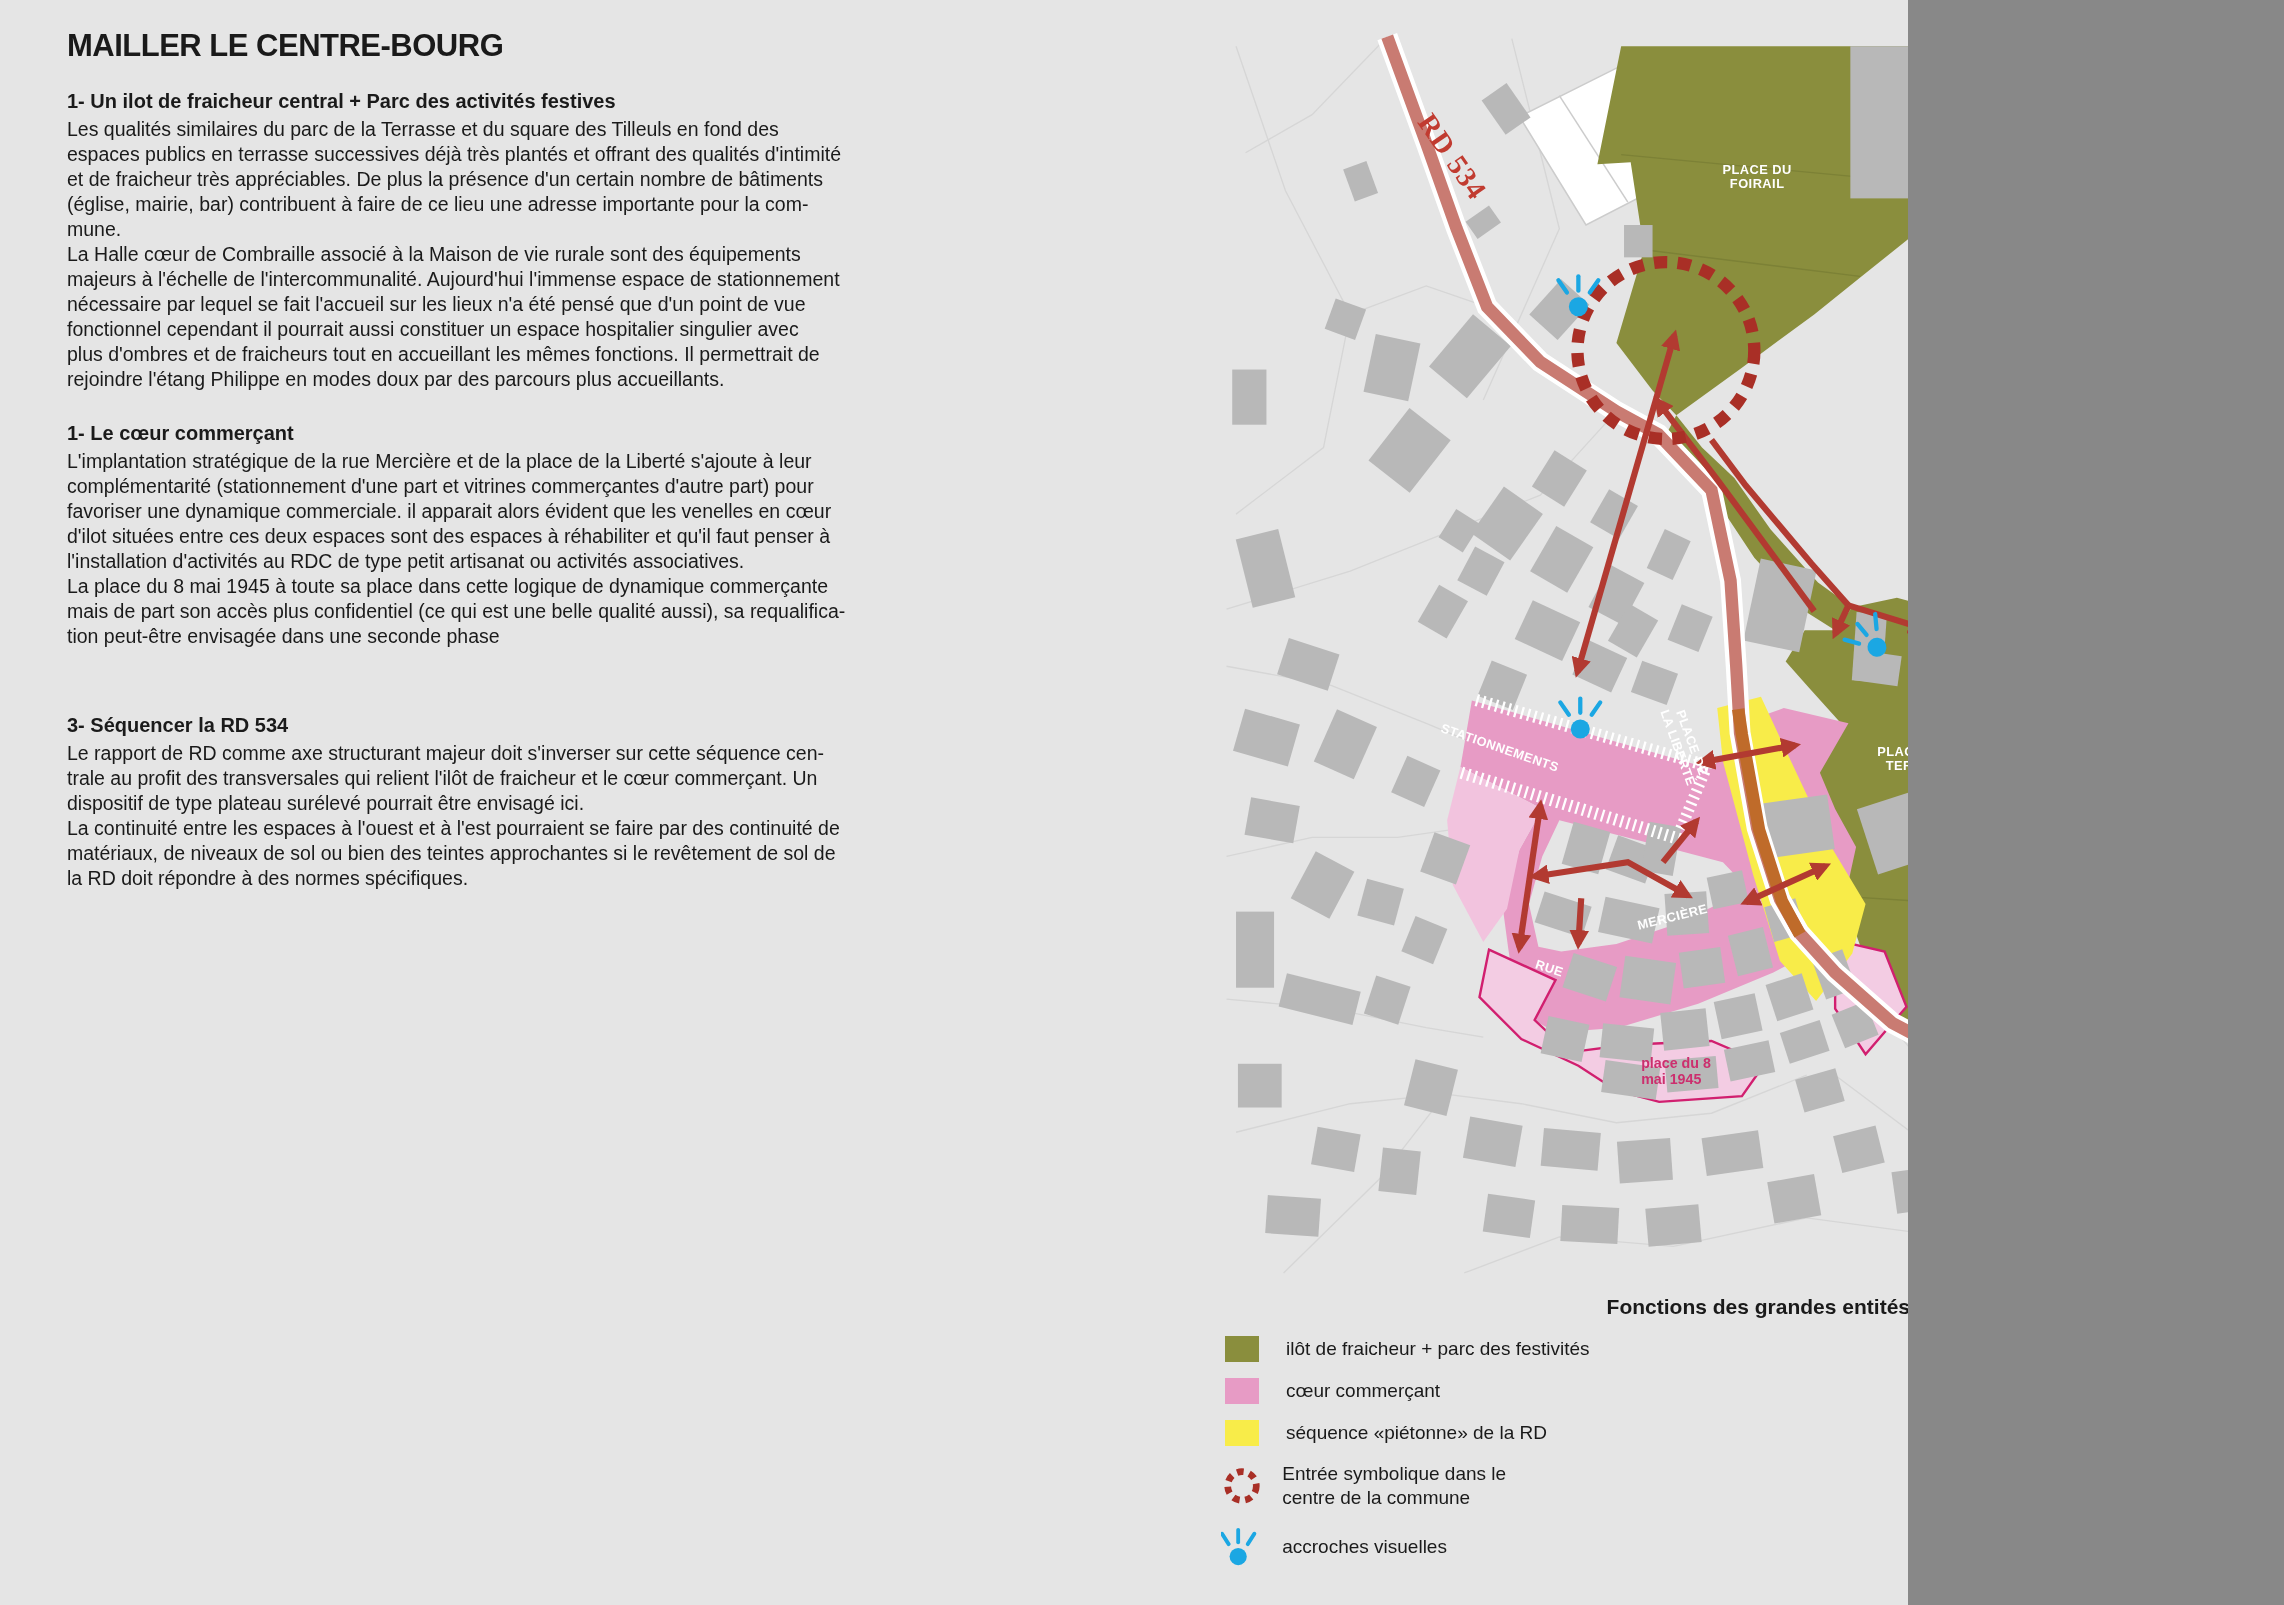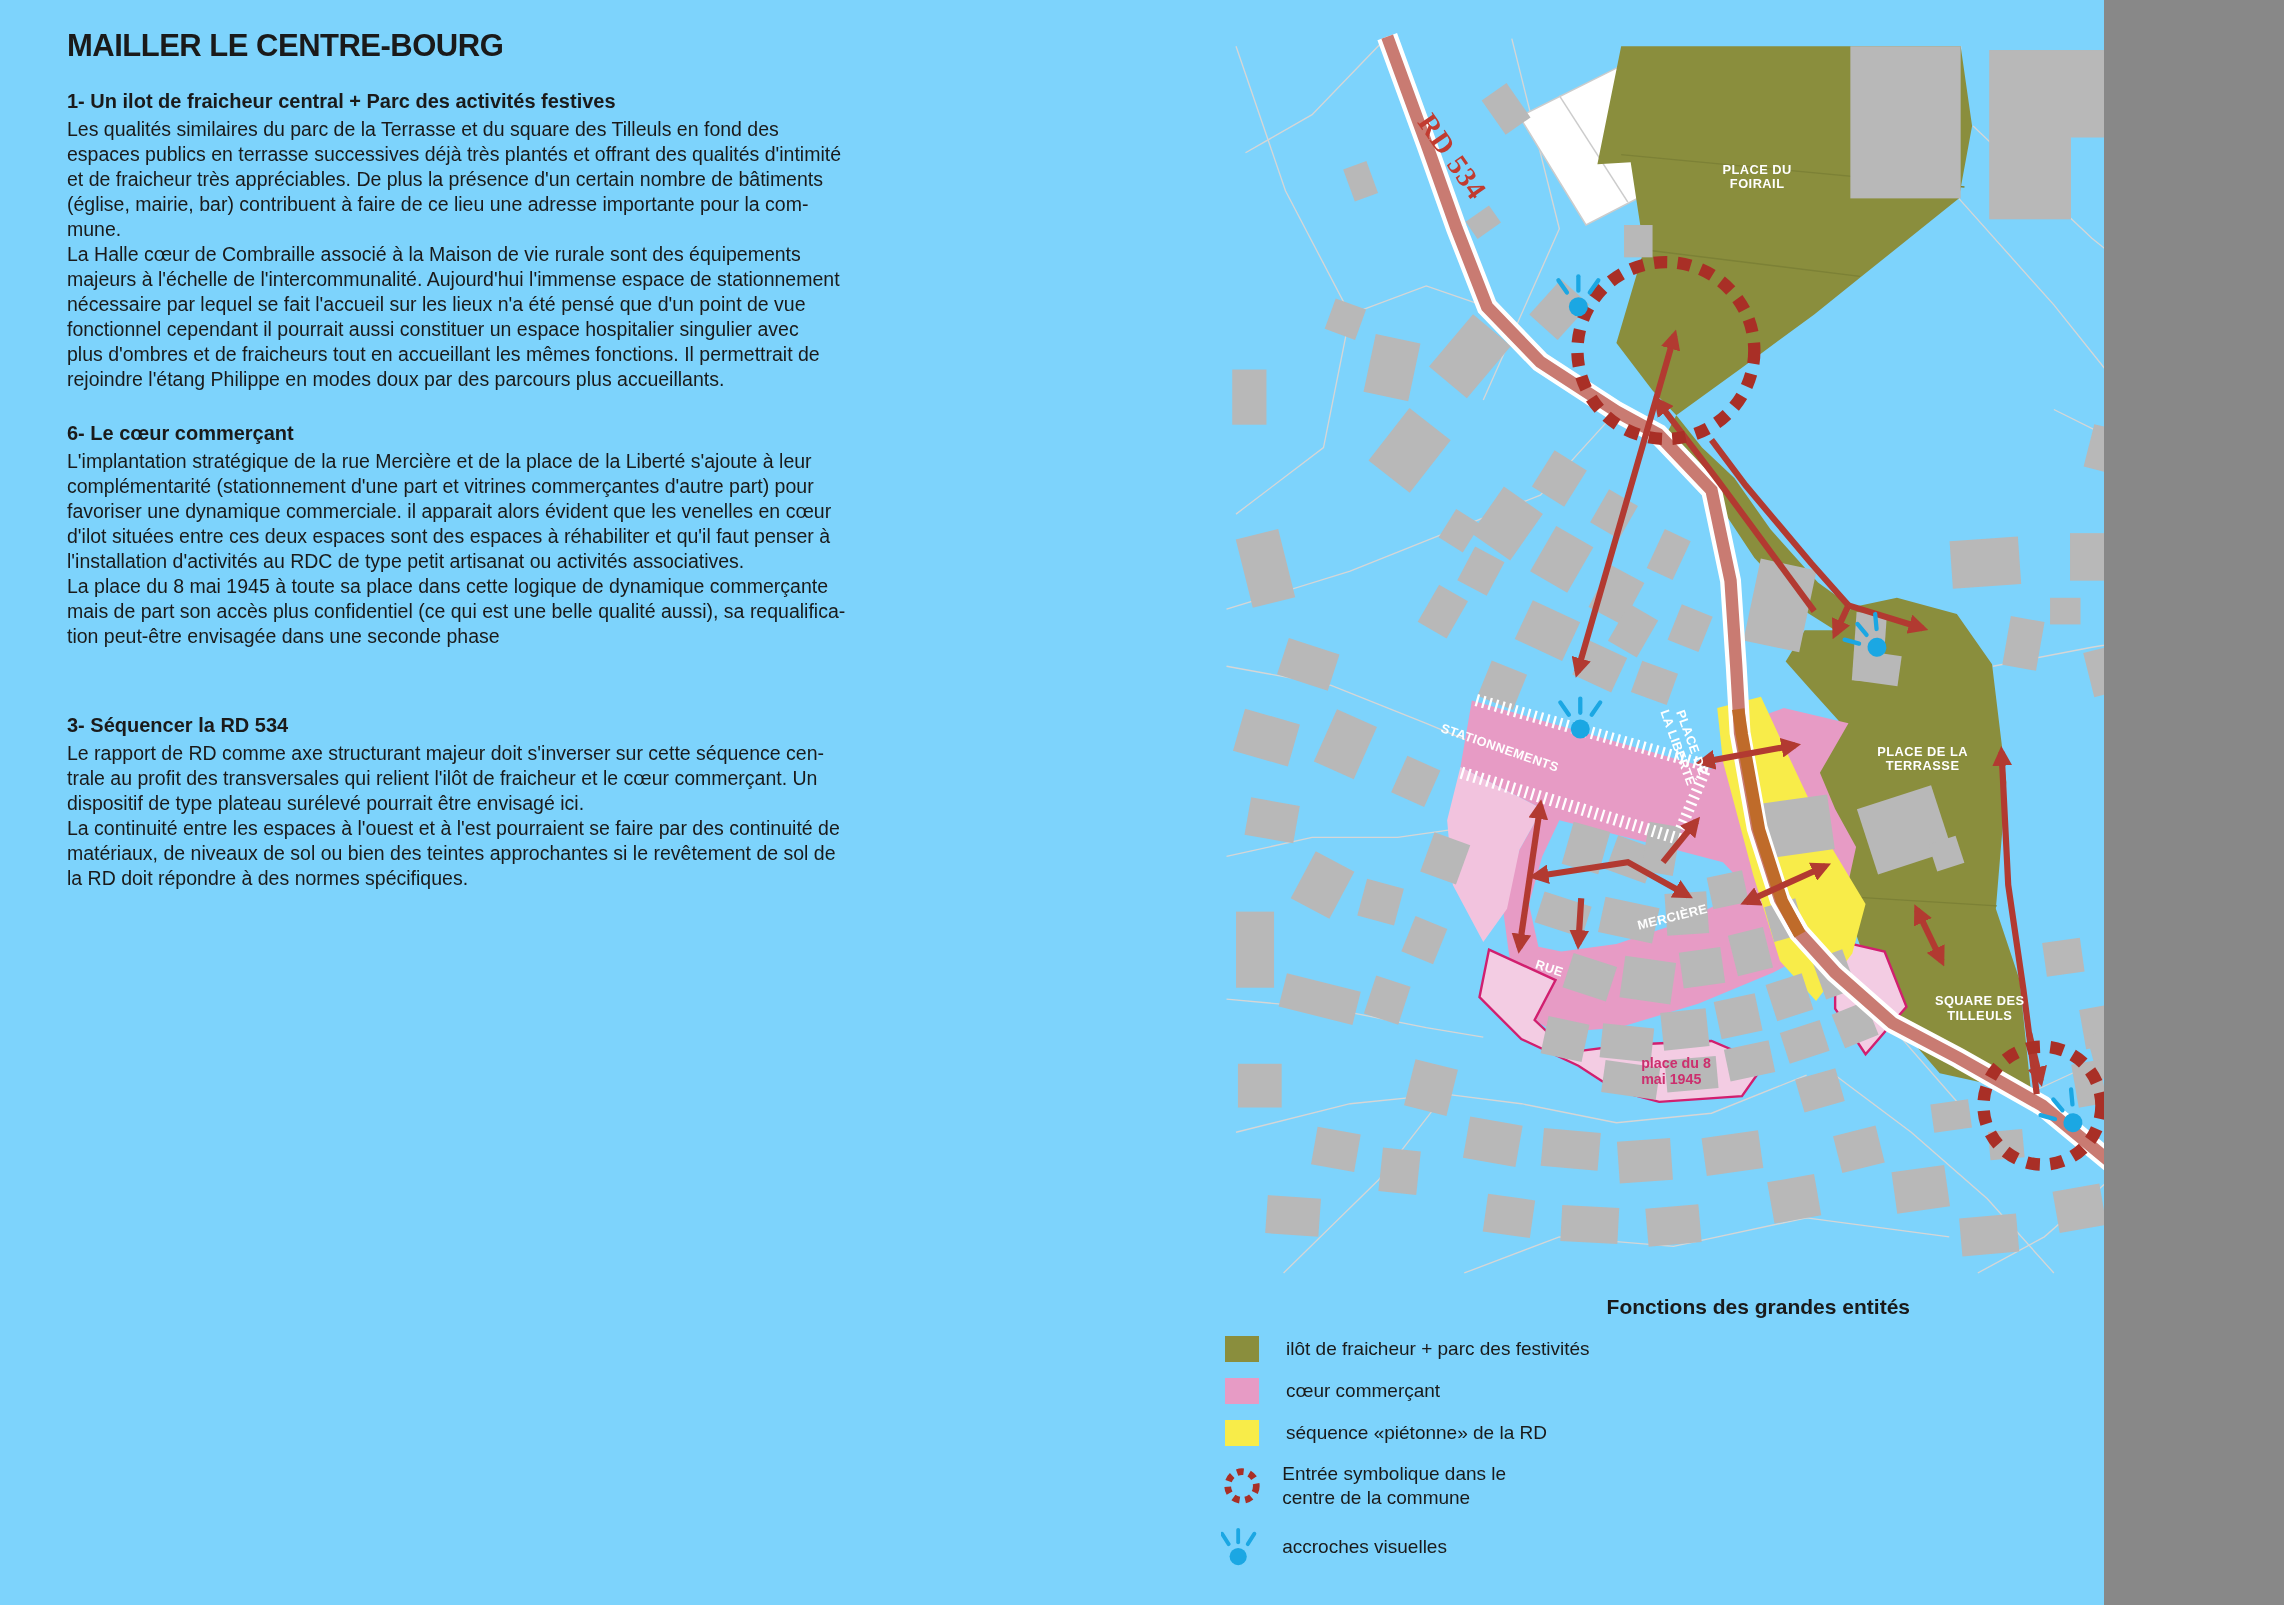--- a/index.html
+++ b/index.html
@@ -1,16 +1,16 @@
 <!DOCTYPE html>
 <html style="font-size:15px"><head>
 <meta charset="utf-8">
 <style>
   html,body{margin:0;padding:0;background:#888;}
-  .page{position:relative;width:2104px;height:1605px;background:#7dd3fc;overflow:hidden;
+  .page{position:relative;width:1908px;height:1605px;background:#e5e5e5;overflow:hidden;
         font-family:"Liberation Sans",sans-serif;color:#1a1a1a;}
   
   .text-col{position:absolute;left:67px;top:27px;width:927px;}
   .text-col h1{font-size:31px;line-height:38px;margin:0 0 23px 0;letter-spacing:-0.5px;font-weight:bold;}
   .text-col p{white-space:pre-line;font-size:19.5px;line-height:25px;margin:0;}
   .sec h2{font-size:20px;line-height:27px;margin:0 0 1.9px 0;font-weight:bold;}
   .sec1 h2{}
   .sec2 h2{margin-top:28.5px;}
   .sec3 h2{margin-top:63px;}
   
@@ -46,21 +46,21 @@
 (église, mairie, bar) contribuent à faire de ce lieu une adresse importante pour la com-
 mune.
 La Halle cœur de Combraille associé à la Maison de vie rurale sont des équipements
 majeurs à l'échelle de l'intercommunalité. Aujourd'hui l'immense espace de stationnement
 nécessaire par lequel se fait l'accueil sur les lieux n'a été pensé que d'un point de vue
 fonctionnel cependant il pourrait aussi constituer un espace hospitalier singulier avec
 plus d'ombres et de fraicheurs tout en accueillant les mêmes fonctions. Il permettrait de
 rejoindre l'étang Philippe en modes doux par des parcours plus accueillants.</p>
     </div>
     <div class="sec sec2">
-      <h2>6- Le cœur commerçant</h2>
+      <h2>1- Le cœur commerçant</h2>
       <p>L'implantation stratégique de la rue Mercière et de la place de la Liberté s'ajoute à leur
 complémentarité (stationnement d'une part et vitrines commerçantes d'autre part) pour
 favoriser une dynamique commerciale. il apparait alors évident que les venelles en cœur
 d'ilot situées entre ces deux espaces sont des espaces à réhabiliter et qu'il faut penser à
 l'installation d'activités au RDC de type petit artisanat ou activités associatives.
 La place du 8 mai 1945 à toute sa place dans cette logique de dynamique commerçante
 mais de part son accès plus confidentiel (ce qui est une belle qualité aussi), sa requalifica-
 tion peut-être envisagée dans une seconde phase</p>
     </div>
     <div class="sec sec3">

